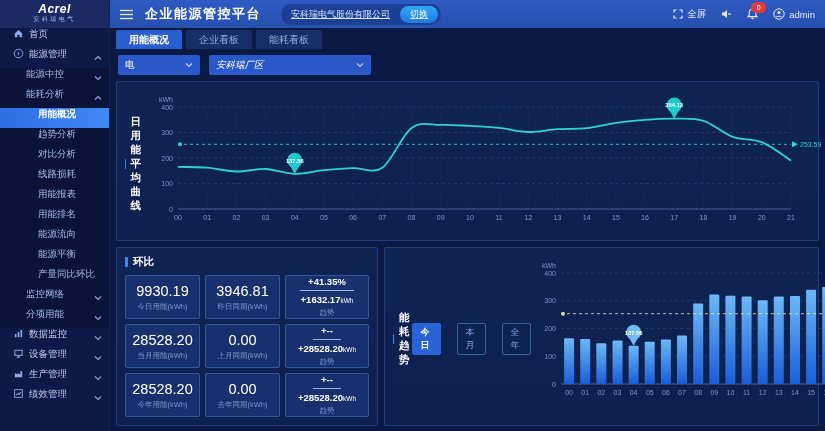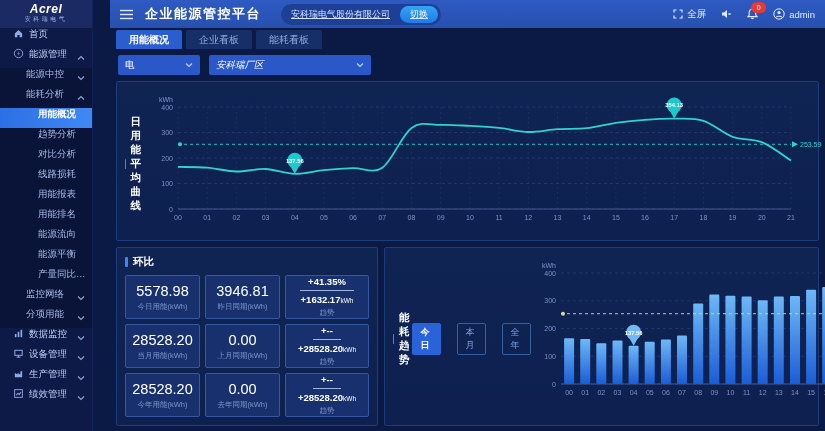--- a/index.html
+++ b/index.html
@@ -1,20 +1,20 @@
 <!DOCTYPE html>
 <html><head>
 <meta charset="utf-8">
 <style>
   html,body{margin:0;padding:0;background:#06123a;}
   #app{width:825px;height:431px;position:relative;overflow:hidden;
        font-family:"Liberation Sans",sans-serif;background:#0a1a45;color:#fff;}
 
   
-  .sidebar{position:absolute;left:0;top:0;width:93px;height:431px;background:#0d1a47;
+  .sidebar{position:absolute;left:0;top:0;width:110px;height:431px;background:#0d1a47;
            background-image:radial-gradient(circle at 20% 30%, rgba(70,110,220,.12) 1px, transparent 2px),
                             radial-gradient(circle at 70% 60%, rgba(70,110,220,.10) 1px, transparent 2px);
            border-right:1px solid #122457;box-sizing:border-box;z-index:3;}
   .logo{height:28px;background:#1c2a63;display:flex;flex-direction:column;align-items:center;justify-content:center;}
   .logo-title{font-size:12px;font-weight:bold;font-style:italic;letter-spacing:.5px;color:#fff;line-height:11px;}
   .logo-sub{font-size:6px;letter-spacing:2.5px;color:#9db9f3;}
   .menu{position:absolute;top:28px;left:0;right:0;bottom:0;overflow:hidden;}
   .sb-item{height:20px;display:flex;align-items:flex-start;font-size:9.5px;color:#c2d2f5;
            padding-left:13px;position:relative;cursor:pointer;white-space:nowrap;}
   .sb-item.lvl2{padding-left:26px;background:#0a1439;color:#a9bde9;}
@@ -386,21 +386,21 @@
     </div>
 
     <div class="bottom">
       <div class="panel stats-panel">
         <div class="panel-title">
           <span class="tbar"></span>
           <span>环比</span>
         </div>
         <div class="stats-grid">
             <div class="stat-card">
-              <div class="stat-value">5578.98</div>
+              <div class="stat-value">9930.19</div>
               <div class="stat-label">今日用能(kWh)</div>
             </div>
             <div class="stat-card">
               <div class="stat-value">3946.81</div>
               <div class="stat-label">昨日同期(kWh)</div>
             </div>
             <div class="stat-card">
               <div class="trend-percent">+41.35%</div>
               <div class="trend-delta">+1632.17<span class="unit">kWh</span></div>
               <div class="trend-caption">趋势</div>

